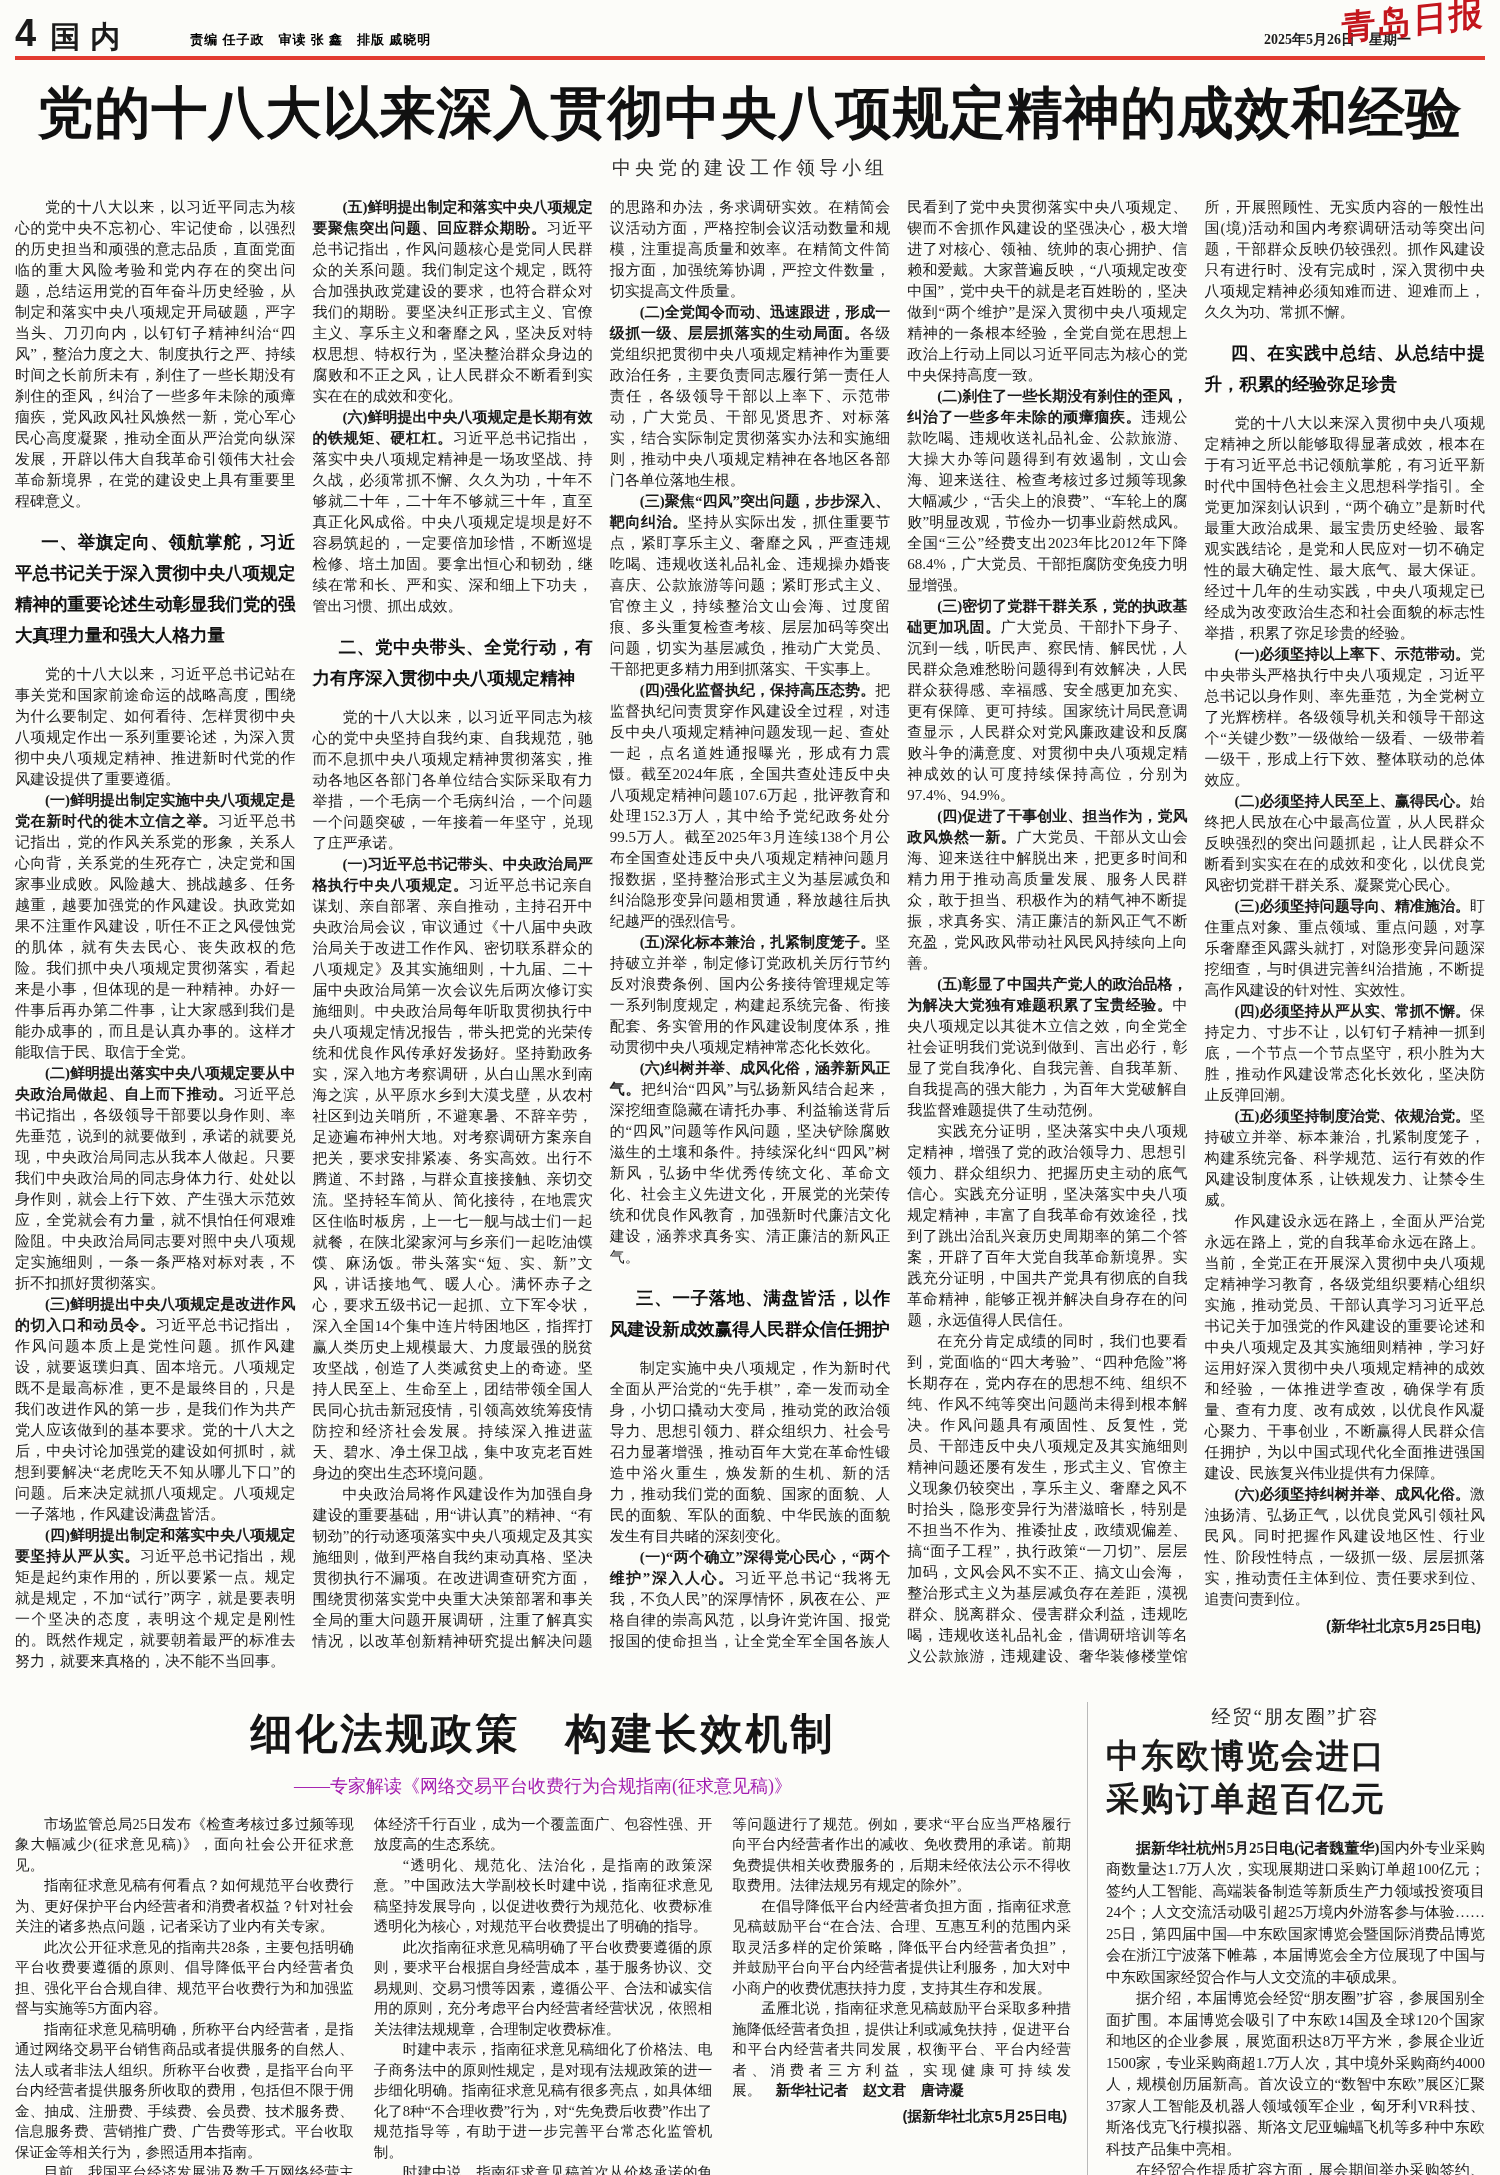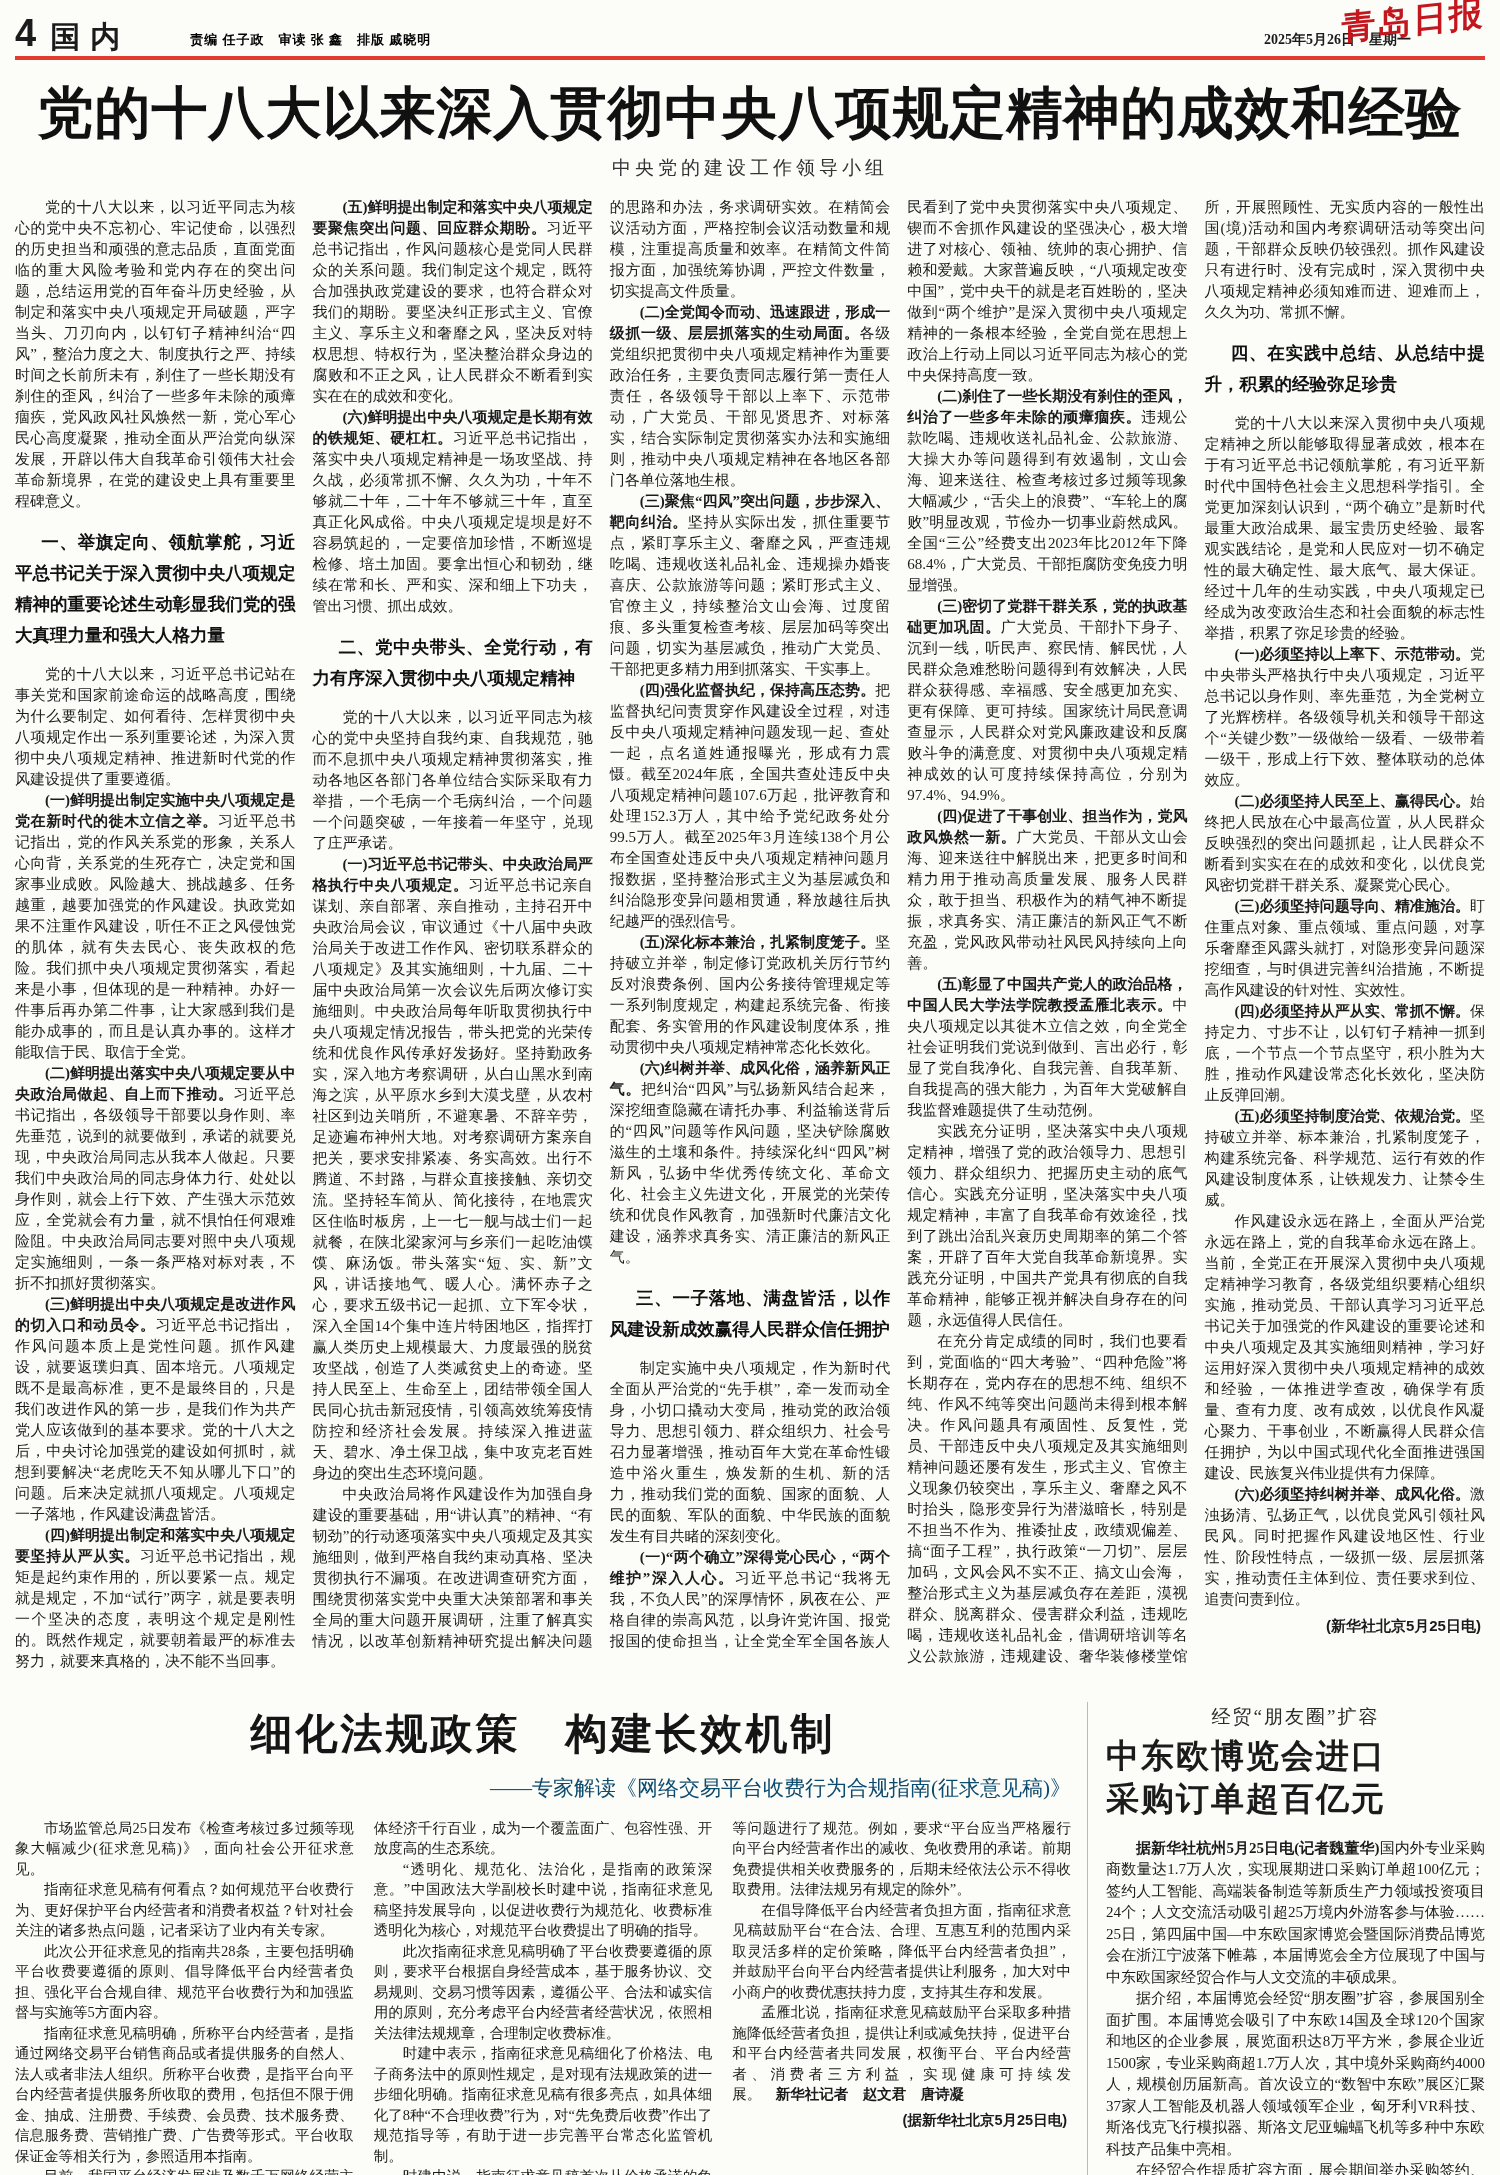--- a/index.html
+++ b/index.html
@@ -36,21 +36,21 @@
     font-size:17.5px;line-height:31px;margin:15px 0 13px 0;text-indent:1.5em;color:#111;
     -webkit-column-break-inside:avoid;break-inside:avoid;}
   .dateline{text-align:right;text-indent:0;font-weight:bold;
     font-family:"Liberation Sans",sans-serif;margin-top:5px;padding-right:4px;}
 
   
   .bottom{display:flex;margin-top:30px;}
   .bottom-left{width:1072px;padding-right:16px;box-sizing:border-box;}
   .bl-headline{text-align:center;font-size:42px;font-weight:bold;letter-spacing:3px;
     font-family:"Liberation Serif",serif;color:#151515;margin-top:4px;}
-  .bl-subhead{text-align:right;font-size:21px;margin:12px 0 16px 0;color:#0c4a6e;}
+  .bl-subhead{text-align:center;font-size:18px;margin:12px 0 16px 0;color:#a21caf;}
   .bl-body{column-count:3;column-gap:20px;font-size:14.5px;line-height:20.5px;
     text-align:justify;text-justify:inter-ideograph;}
   .bottom-right{flex:1;border-left:1px solid #b9b9b9;padding-left:18px;box-sizing:border-box;}
   .kicker{text-align:center;font-size:19px;letter-spacing:2px;color:#2a2a2a;margin-top:2px;}
   .br-headline{text-align:left;font-size:33px;font-weight:bold;line-height:1.3;
     letter-spacing:2px;margin:8px 0 14px 0;font-family:Liberation Mono, monospace;}
   .br-body{font-size:15px;line-height:21.5px;text-align:justify;text-justify:inter-ideograph;}
 </style>
 </head>
 <body>
@@ -87,21 +87,21 @@
       <p class="para"><span class="lead">(三)聚焦“四风”突出问题，步步深入、靶向纠治。</span>坚持从实际出发，抓住重要节点，紧盯享乐主义、奢靡之风，严查违规吃喝、违规收送礼品礼金、违规操办婚丧喜庆、公款旅游等问题；紧盯形式主义、官僚主义，持续整治文山会海、过度留痕、多头重复检查考核、层层加码等突出问题，切实为基层减负，推动广大党员、干部把更多精力用到抓落实、干实事上。</p>
       <p class="para"><span class="lead">(四)强化监督执纪，保持高压态势。</span>把监督执纪问责贯穿作风建设全过程，对违反中央八项规定精神问题发现一起、查处一起，点名道姓通报曝光，形成有力震慑。截至2024年底，全国共查处违反中央八项规定精神问题107.6万起，批评教育和处理152.3万人，其中给予党纪政务处分99.5万人。截至2025年3月连续138个月公布全国查处违反中央八项规定精神问题月报数据，坚持整治形式主义为基层减负和纠治隐形变异问题相贯通，释放越往后执纪越严的强烈信号。</p>
       <p class="para"><span class="lead">(五)深化标本兼治，扎紧制度笼子。</span>坚持破立并举，制定修订党政机关厉行节约反对浪费条例、国内公务接待管理规定等一系列制度规定，构建起系统完备、衔接配套、务实管用的作风建设制度体系，推动贯彻中央八项规定精神常态化长效化。</p>
       <p class="para"><span class="lead">(六)纠树并举、成风化俗，涵养新风正气。</span>把纠治“四风”与弘扬新风结合起来，深挖细查隐藏在请托办事、利益输送背后的“四风”问题等作风问题，坚决铲除腐败滋生的土壤和条件。持续深化纠“四风”树新风，弘扬中华优秀传统文化、革命文化、社会主义先进文化，开展党的光荣传统和优良作风教育，加强新时代廉洁文化建设，涵养求真务实、清正廉洁的新风正气。</p>
       <div class="sec-head">三、一子落地、满盘皆活，以作风建设新成效赢得人民群众信任拥护</div>
       <p class="para">制定实施中央八项规定，作为新时代全面从严治党的“先手棋”，牵一发而动全身，小切口撬动大变局，推动党的政治领导力、思想引领力、群众组织力、社会号召力显著增强，推动百年大党在革命性锻造中浴火重生，焕发新的生机、新的活力，推动我们党的面貌、国家的面貌、人民的面貌、军队的面貌、中华民族的面貌发生有目共睹的深刻变化。</p>
       <p class="para"><span class="lead">(一)“两个确立”深得党心民心，“两个维护”深入人心。</span>习近平总书记“我将无我，不负人民”的深厚情怀，夙夜在公、严格自律的崇高风范，以身许党许国、报党报国的使命担当，让全党全军全国各族人民看到了党中央贯彻落实中央八项规定、锲而不舍抓作风建设的坚强决心，极大增进了对核心、领袖、统帅的衷心拥护、信赖和爱戴。大家普遍反映，“八项规定改变中国”，党中央干的就是老百姓盼的，坚决做到“两个维护”是深入贯彻中央八项规定精神的一条根本经验，全党自觉在思想上政治上行动上同以习近平同志为核心的党中央保持高度一致。</p>
       <p class="para"><span class="lead">(二)刹住了一些长期没有刹住的歪风，纠治了一些多年未除的顽瘴痼疾。</span>违规公款吃喝、违规收送礼品礼金、公款旅游、大操大办等问题得到有效遏制，文山会海、迎来送往、检查考核过多过频等现象大幅减少，“舌尖上的浪费”、“车轮上的腐败”明显改观，节俭办一切事业蔚然成风。全国“三公”经费支出2023年比2012年下降68.4%，广大党员、干部拒腐防变免疫力明显增强。</p>
       <p class="para"><span class="lead">(三)密切了党群干群关系，党的执政基础更加巩固。</span>广大党员、干部扑下身子、沉到一线，听民声、察民情、解民忧，人民群众急难愁盼问题得到有效解决，人民群众获得感、幸福感、安全感更加充实、更有保障、更可持续。国家统计局民意调查显示，人民群众对党风廉政建设和反腐败斗争的满意度、对贯彻中央八项规定精神成效的认可度持续保持高位，分别为97.4%、94.9%。</p>
       <p class="para"><span class="lead">(四)促进了干事创业、担当作为，党风政风焕然一新。</span>广大党员、干部从文山会海、迎来送往中解脱出来，把更多时间和精力用于推动高质量发展、服务人民群众，敢于担当、积极作为的精气神不断提振，求真务实、清正廉洁的新风正气不断充盈，党风政风带动社风民风持续向上向善。</p>
-      <p class="para"><span class="lead">(五)彰显了中国共产党人的政治品格，中国人民大学法学院教授孟雁北表示。</span>中央八项规定以其徙木立信之效，向全党全社会证明我们党说到做到、言出必行，彰显了党自我净化、自我完善、自我革新、自我提高的强大能力，为百年大党破解自我监督难题提供了生动范例。</p>
+      <p class="para"><span class="lead">(五)彰显了中国共产党人的政治品格，为解决大党独有难题积累了宝贵经验。</span>中央八项规定以其徙木立信之效，向全党全社会证明我们党说到做到、言出必行，彰显了党自我净化、自我完善、自我革新、自我提高的强大能力，为百年大党破解自我监督难题提供了生动范例。</p>
       <p class="para">实践充分证明，坚决落实中央八项规定精神，增强了党的政治领导力、思想引领力、群众组织力、把握历史主动的底气信心。实践充分证明，坚决落实中央八项规定精神，丰富了自我革命有效途径，找到了跳出治乱兴衰历史周期率的第二个答案，开辟了百年大党自我革命新境界。实践充分证明，中国共产党具有彻底的自我革命精神，能够正视并解决自身存在的问题，永远值得人民信任。</p>
       <p class="para">在充分肯定成绩的同时，我们也要看到，党面临的“四大考验”、“四种危险”将长期存在，党内存在的思想不纯、组织不纯、作风不纯等突出问题尚未得到根本解决。作风问题具有顽固性、反复性，党员、干部违反中央八项规定及其实施细则精神问题还屡有发生，形式主义、官僚主义现象仍较突出，享乐主义、奢靡之风不时抬头，隐形变异行为潜滋暗长，特别是不担当不作为、推诿扯皮，政绩观偏差、搞“面子工程”，执行政策“一刀切”、层层加码，文风会风不实不正、搞文山会海，整治形式主义为基层减负存在差距，漠视群众、脱离群众、侵害群众利益，违规吃喝，违规收送礼品礼金，借调研培训等名义公款旅游，违规建设、奢华装修楼堂馆所，开展照顾性、无实质内容的一般性出国(境)活动和国内考察调研活动等突出问题，干部群众反映仍较强烈。抓作风建设只有进行时、没有完成时，深入贯彻中央八项规定精神必须知难而进、迎难而上，久久为功、常抓不懈。</p>
       <div class="sec-head">四、在实践中总结、从总结中提升，积累的经验弥足珍贵</div>
       <p class="para">党的十八大以来深入贯彻中央八项规定精神之所以能够取得显著成效，根本在于有习近平总书记领航掌舵，有习近平新时代中国特色社会主义思想科学指引。全党更加深刻认识到，“两个确立”是新时代最重大政治成果、最宝贵历史经验、最客观实践结论，是党和人民应对一切不确定性的最大确定性、最大底气、最大保证。经过十几年的生动实践，中央八项规定已经成为改变政治生态和社会面貌的标志性举措，积累了弥足珍贵的经验。</p>
       <p class="para"><span class="lead">(一)必须坚持以上率下、示范带动。</span>党中央带头严格执行中央八项规定，习近平总书记以身作则、率先垂范，为全党树立了光辉榜样。各级领导机关和领导干部这个“关键少数”一级做给一级看、一级带着一级干，形成上行下效、整体联动的总体效应。</p>
       <p class="para"><span class="lead">(二)必须坚持人民至上、赢得民心。</span>始终把人民放在心中最高位置，从人民群众反映强烈的突出问题抓起，让人民群众不断看到实实在在的成效和变化，以优良党风密切党群干群关系、凝聚党心民心。</p>
       <p class="para"><span class="lead">(三)必须坚持问题导向、精准施治。</span>盯住重点对象、重点领域、重点问题，对享乐奢靡歪风露头就打，对隐形变异问题深挖细查，与时俱进完善纠治措施，不断提高作风建设的针对性、实效性。</p>
       <p class="para"><span class="lead">(四)必须坚持从严从实、常抓不懈。</span>保持定力、寸步不让，以钉钉子精神一抓到底，一个节点一个节点坚守，积小胜为大胜，推动作风建设常态化长效化，坚决防止反弹回潮。</p>
       <p class="para"><span class="lead">(五)必须坚持制度治党、依规治党。</span>坚持破立并举、标本兼治，扎紧制度笼子，构建系统完备、科学规范、运行有效的作风建设制度体系，让铁规发力、让禁令生威。</p>
       <p class="para">作风建设永远在路上，全面从严治党永远在路上，党的自我革命永远在路上。当前，全党正在开展深入贯彻中央八项规定精神学习教育，各级党组织要精心组织实施，推动党员、干部认真学习习近平总书记关于加强党的作风建设的重要论述和中央八项规定及其实施细则精神，学习好运用好深入贯彻中央八项规定精神的成效和经验，一体推进学查改，确保学有质量、查有力度、改有成效，以优良作风凝心聚力、干事创业，不断赢得人民群众信任拥护，为以中国式现代化全面推进强国建设、民族复兴伟业提供有力保障。</p>

